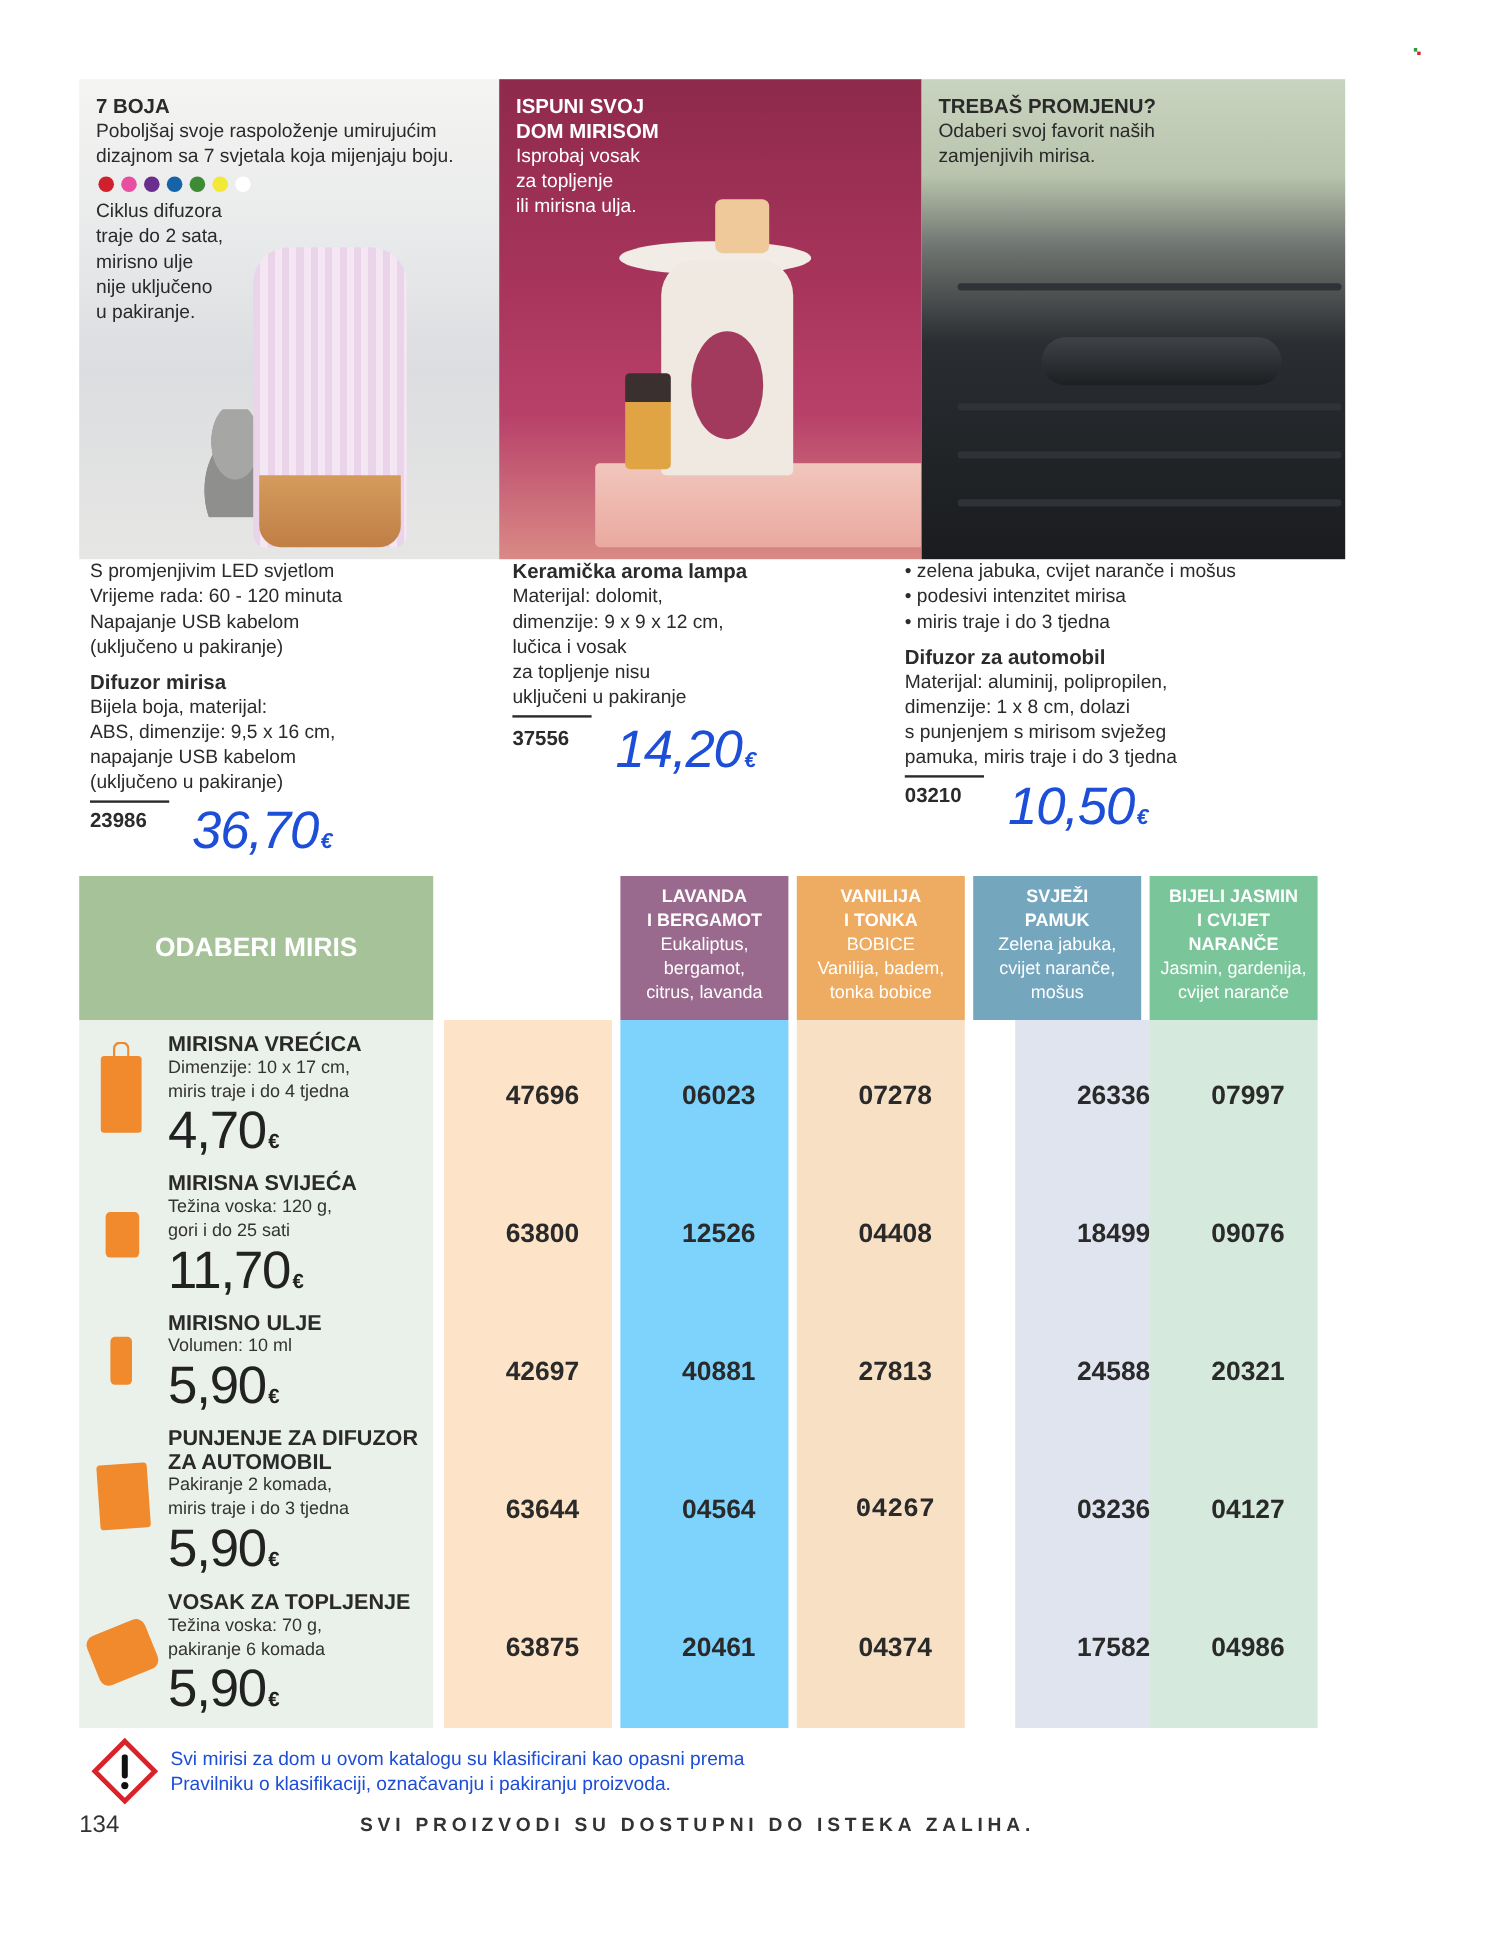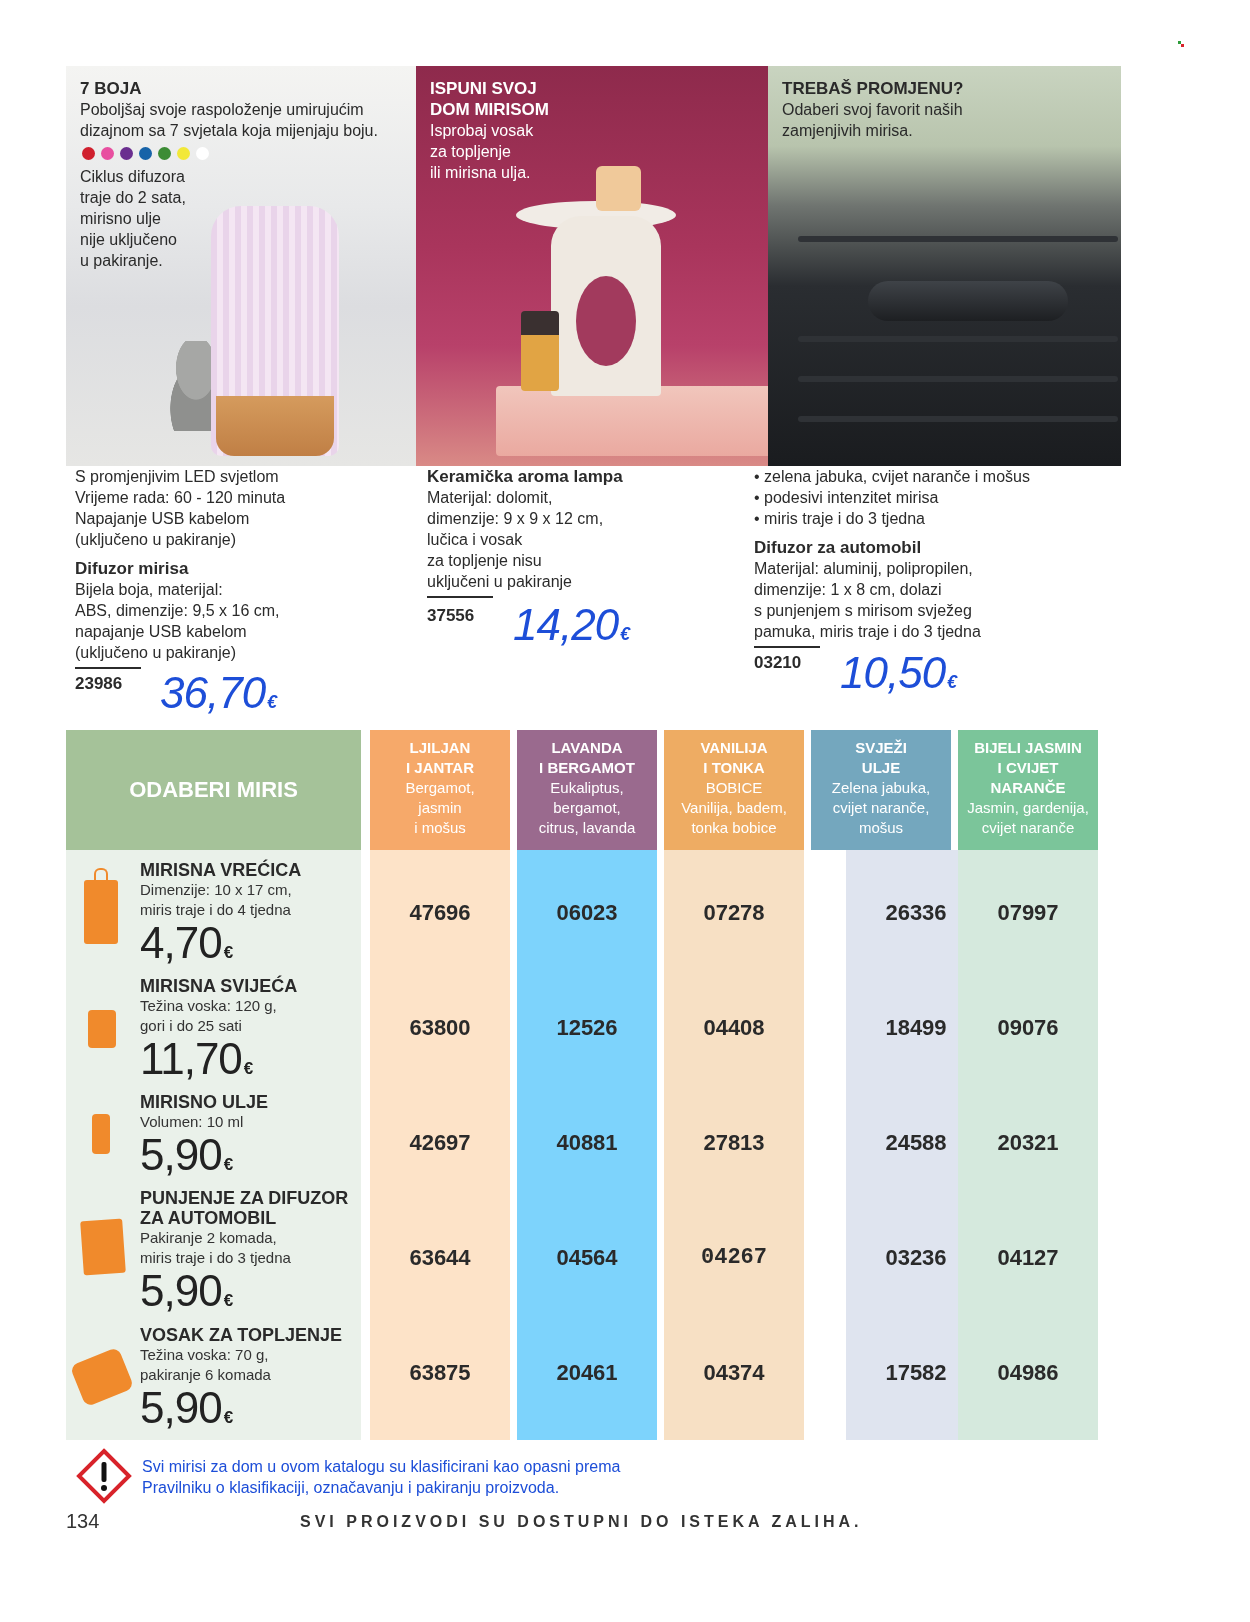--- a/index.html
+++ b/index.html
@@ -54,21 +54,21 @@
   .price { position:absolute; font-size:44px; letter-spacing:-1px; color:#1d4ed8;font-style:italic; }
   .price .eur { font-size:18px; font-weight:bold; margin-left:2px; }
 
   
   .tbl-col { position:absolute; top:730px; height:710px; }
   .tbl-head { position:absolute; left:0; top:0; width:100%; height:120px; color:#ffffff;
     text-align:center; font-size:15px; line-height:20px; }
   .tbl-head .hname { font-weight:bold; padding-top:8px; }
   .tbl-body { position:absolute; left:0; top:120px; width:100%; height:590px; }
   .cell-code { position:absolute; width:100%; text-align:center; font-weight:bold;
-    font-size:22px; color:#2a2a2a; }
+    font-size:22px; color:#2a2a2a;padding-left:12px; }
 
   .left-head { position:absolute; left:66px; top:730px; width:295px; height:120px;
     background:#a5c299; color:#fff; font-weight:bold; font-size:22px;
     display:flex; align-items:center; justify-content:center; }
   .left-body { position:absolute; left:66px; top:850px; width:295px; height:590px; background:#eaf1ea; }
   .item { position:absolute; left:74px; }
   .item-name { font-weight:bold; font-size:18px; line-height:20px; color:#2a2a2a; }
   .item-desc { font-size:15px; line-height:20px; color:#333; }
   .item-price { font-size:44px; line-height:46px; letter-spacing:-1px; color:#222; }
   .item-price .eur { font-size:17px; font-weight:bold; margin-left:2px; }
@@ -235,27 +235,20 @@
   <div class="item-icon" style="left:2px; top:30px; width:52px; height:44px; border-radius:8px; transform:rotate(-22deg);"></div>
   <div style="position:absolute; left:66px; top:0; width:230px;">
     <div class="item-name">VOSAK ZA TOPLJENJE</div>
     <div class="item-desc">Težina voska: 70 g,</div>
     <div class="item-desc">pakiranje 6 komada</div>
     <div class="item-price"><span>5,90</span><span class="eur">€</span></div>
   </div>
 </div>
 
 <div class="tbl-col" style="left:370px; width:140px;">
-  <div class="tbl-head" style="background: rgb(246, 169, 106);">
-    <div class="hname">LJILJAN</div>
-    <div style="font-weight:bold;">I JANTAR</div>
-    <div>Bergamot,</div>
-    <div>jasmin</div>
-    <div>i mošus</div>
-  </div>
   <div class="tbl-body" style="background: rgb(253, 227, 200);">
     <div class="cell-code" style="top:50px;">47696</div>
     <div class="cell-code" style="top:165px;">63800</div>
     <div class="cell-code" style="top:280px;">42697</div>
     <div class="cell-code" style="top:395px;">63644</div>
     <div class="cell-code" style="top:510px;">63875</div>
   </div>
 </div>
 
 <div class="tbl-col" style="left:517px; width:140px;">
@@ -288,21 +281,21 @@
     <div class="cell-code" style="top:165px;">04408</div>
     <div class="cell-code" style="top:280px;">27813</div>
     <div class="cell-code" style="top:395px;font-family:Liberation Mono, monospace;">04267</div>
     <div class="cell-code" style="top:510px;">04374</div>
   </div>
 </div>
 
 <div class="tbl-col" style="left:811px; width:140px;">
   <div class="tbl-head" style="background: rgb(116, 167, 190);">
     <div class="hname">SVJEŽI</div>
-    <div style="font-weight:bold;">ULJE</div>
+    <div style="font-weight:bold;">PAMUK</div>
     <div>Zelena jabuka,</div>
     <div>cvijet naranče,</div>
     <div>mošus</div>
   </div>
   <div class="tbl-body" style="background: rgb(223, 228, 239); margin-left: 35px;">
     <div class="cell-code" style="top:50px;">26336</div>
     <div class="cell-code" style="top:165px;">18499</div>
     <div class="cell-code" style="top:280px;">24588</div>
     <div class="cell-code" style="top:395px;">03236</div>
     <div class="cell-code" style="top:510px;">17582</div>

